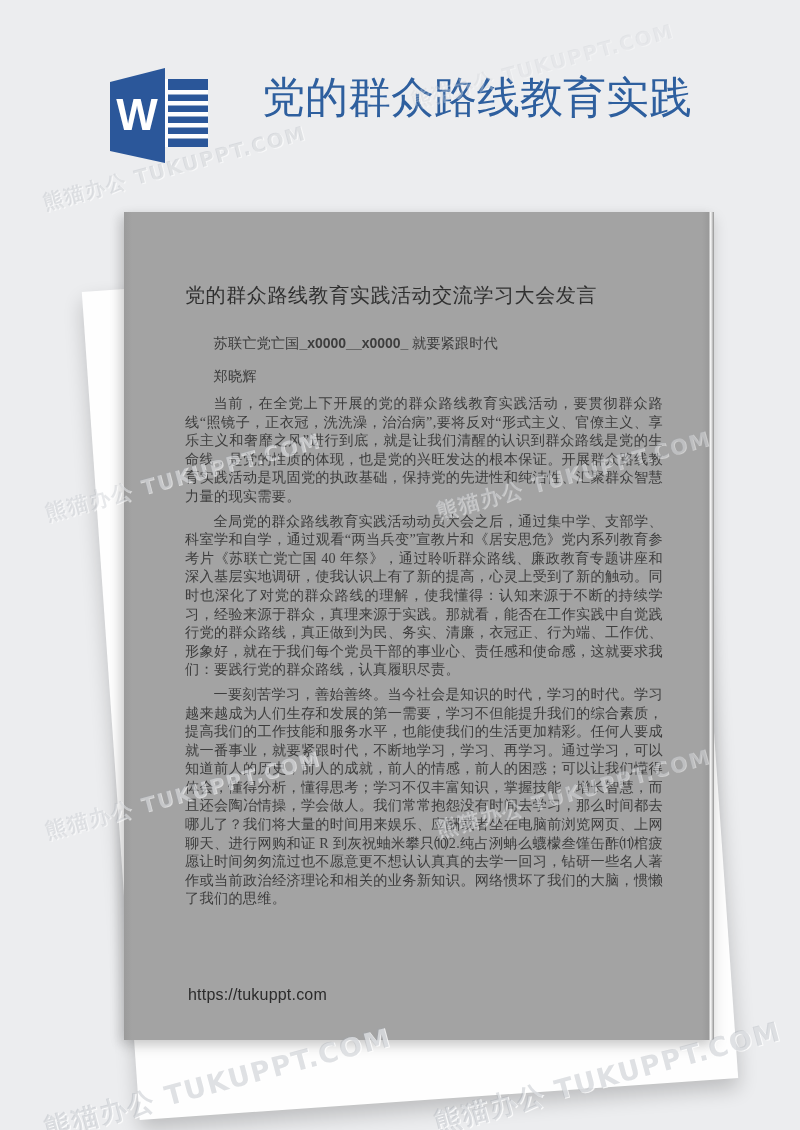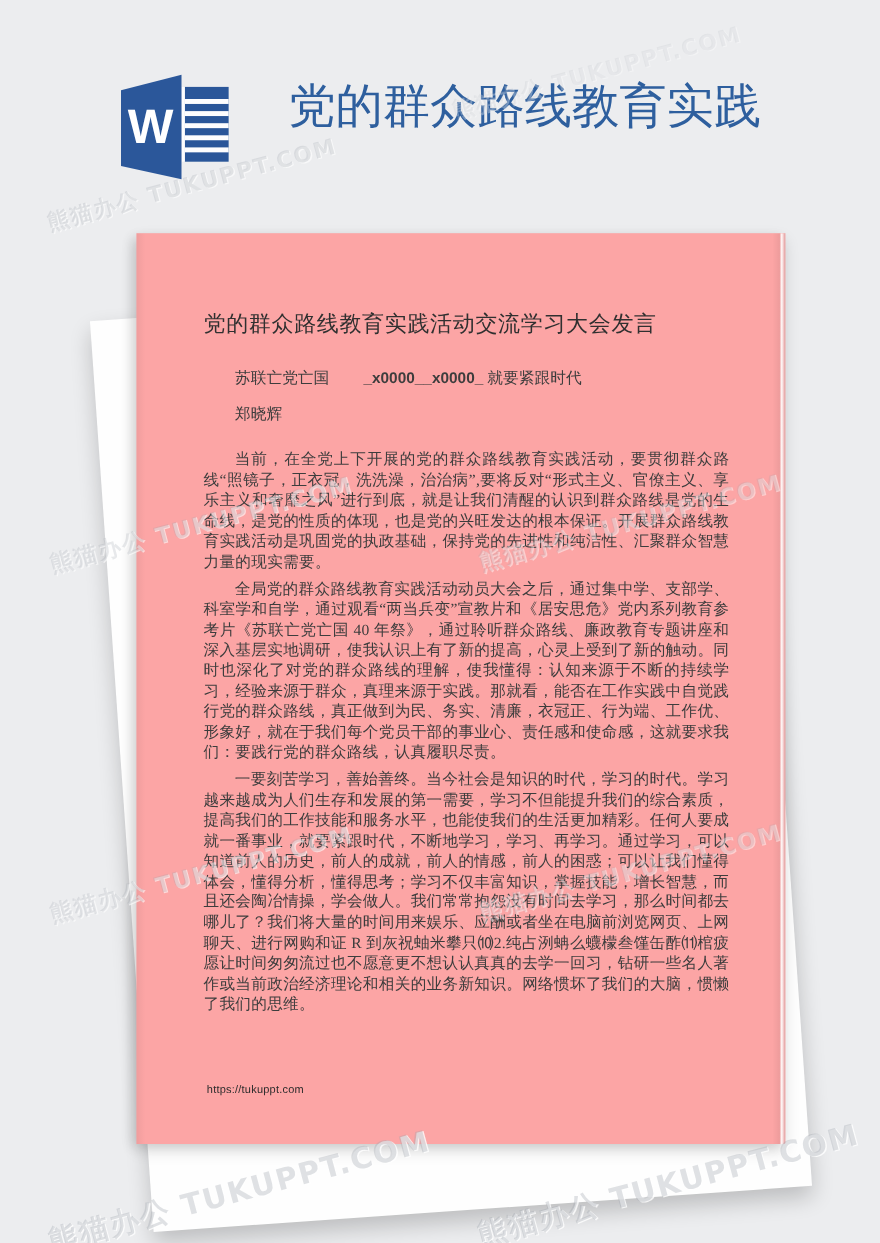--- a/index.html
+++ b/index.html
@@ -20,21 +20,21 @@
 
   
   .page-back{
     position:absolute;left:110px;top:270px;width:600px;height:830px;
     background:#fefefe;transform:rotate(-4deg);
     box-shadow:0 10px 20px rgba(0,0,0,0.20);
     z-index:1;
   }
   .page-main{
     position:absolute;left:124px;top:212px;width:590px;height:828px;
-    background:#fca5a5;z-index:3;overflow:hidden;
+    background:#a3a3a3;z-index:3;overflow:hidden;
     box-shadow:-5px 3px 10px rgba(0,0,0,0.10), 0 6px 14px rgba(0,0,0,0.14);
   }
   .page-main::after{ 
     content:"";position:absolute;top:0;right:0;width:12px;height:100%;
     background:linear-gradient(to right,rgba(0,0,0,0) 0%,rgba(0,0,0,0.055) 55%,rgba(255,255,255,0.95) 72%,rgba(0,0,0,0.10) 100%);
   }
   .page-main::before{ 
     content:"";position:absolute;top:0;left:0;width:8px;height:100%;
     background:linear-gradient(to right,rgba(0,0,0,0.05),rgba(0,0,0,0));
   }
@@ -46,33 +46,33 @@
     color:#3f3f3f;
   }
   .doc-title{
     margin:0 0 25px 0;font-size:20px;line-height:27px;
     font-weight:400;letter-spacing:0.6px;color:#303030;white-space:nowrap;
   }
   .doc-meta p{
     margin:0 0 14px 0;font-size:14.3px;line-height:19px;
     text-indent:2em;color:#3d3d3d;
   }
-  .doc-meta p.author-line{margin-bottom:22px;}
+  .doc-meta p.author-line{margin-bottom:8px;}
   .byline .code{
     font-family:"Liberation Sans","DejaVu Sans",sans-serif;
-    font-weight:bold;font-size:14px;letter-spacing:0;margin-left:31px;
+    font-weight:bold;font-size:14px;letter-spacing:0;
   }
   .doc-body p{
     margin:0 0 6px 0;font-size:14.2px;line-height:18.6px;
     letter-spacing:0.28px;text-align:justify;text-indent:2em;color:#3d3d3d;
   }
   .footer-url{
     position:absolute;left:64px;top:774px;
     font-family:"Liberation Sans","DejaVu Sans",sans-serif;
-    font-size:10px;color:#2b2b2b;letter-spacing:0.2px;
+    font-size:16px;color:#2b2b2b;letter-spacing:0.2px;
   }
 
   
   .watermark-layer{position:absolute;left:0;top:0;width:800px;height:1130px;z-index:6;pointer-events:none;}
   .wm{
     position:absolute;white-space:nowrap;font-weight:bold;
     font-family:"DejaVu Sans","Liberation Sans",sans-serif;
     color:rgba(158,163,173,0.34);
     text-shadow:1px 1px 0 rgba(255,255,255,0.85);
     transform:rotate(-15deg);transform-origin:0 0;letter-spacing:1.5px;

